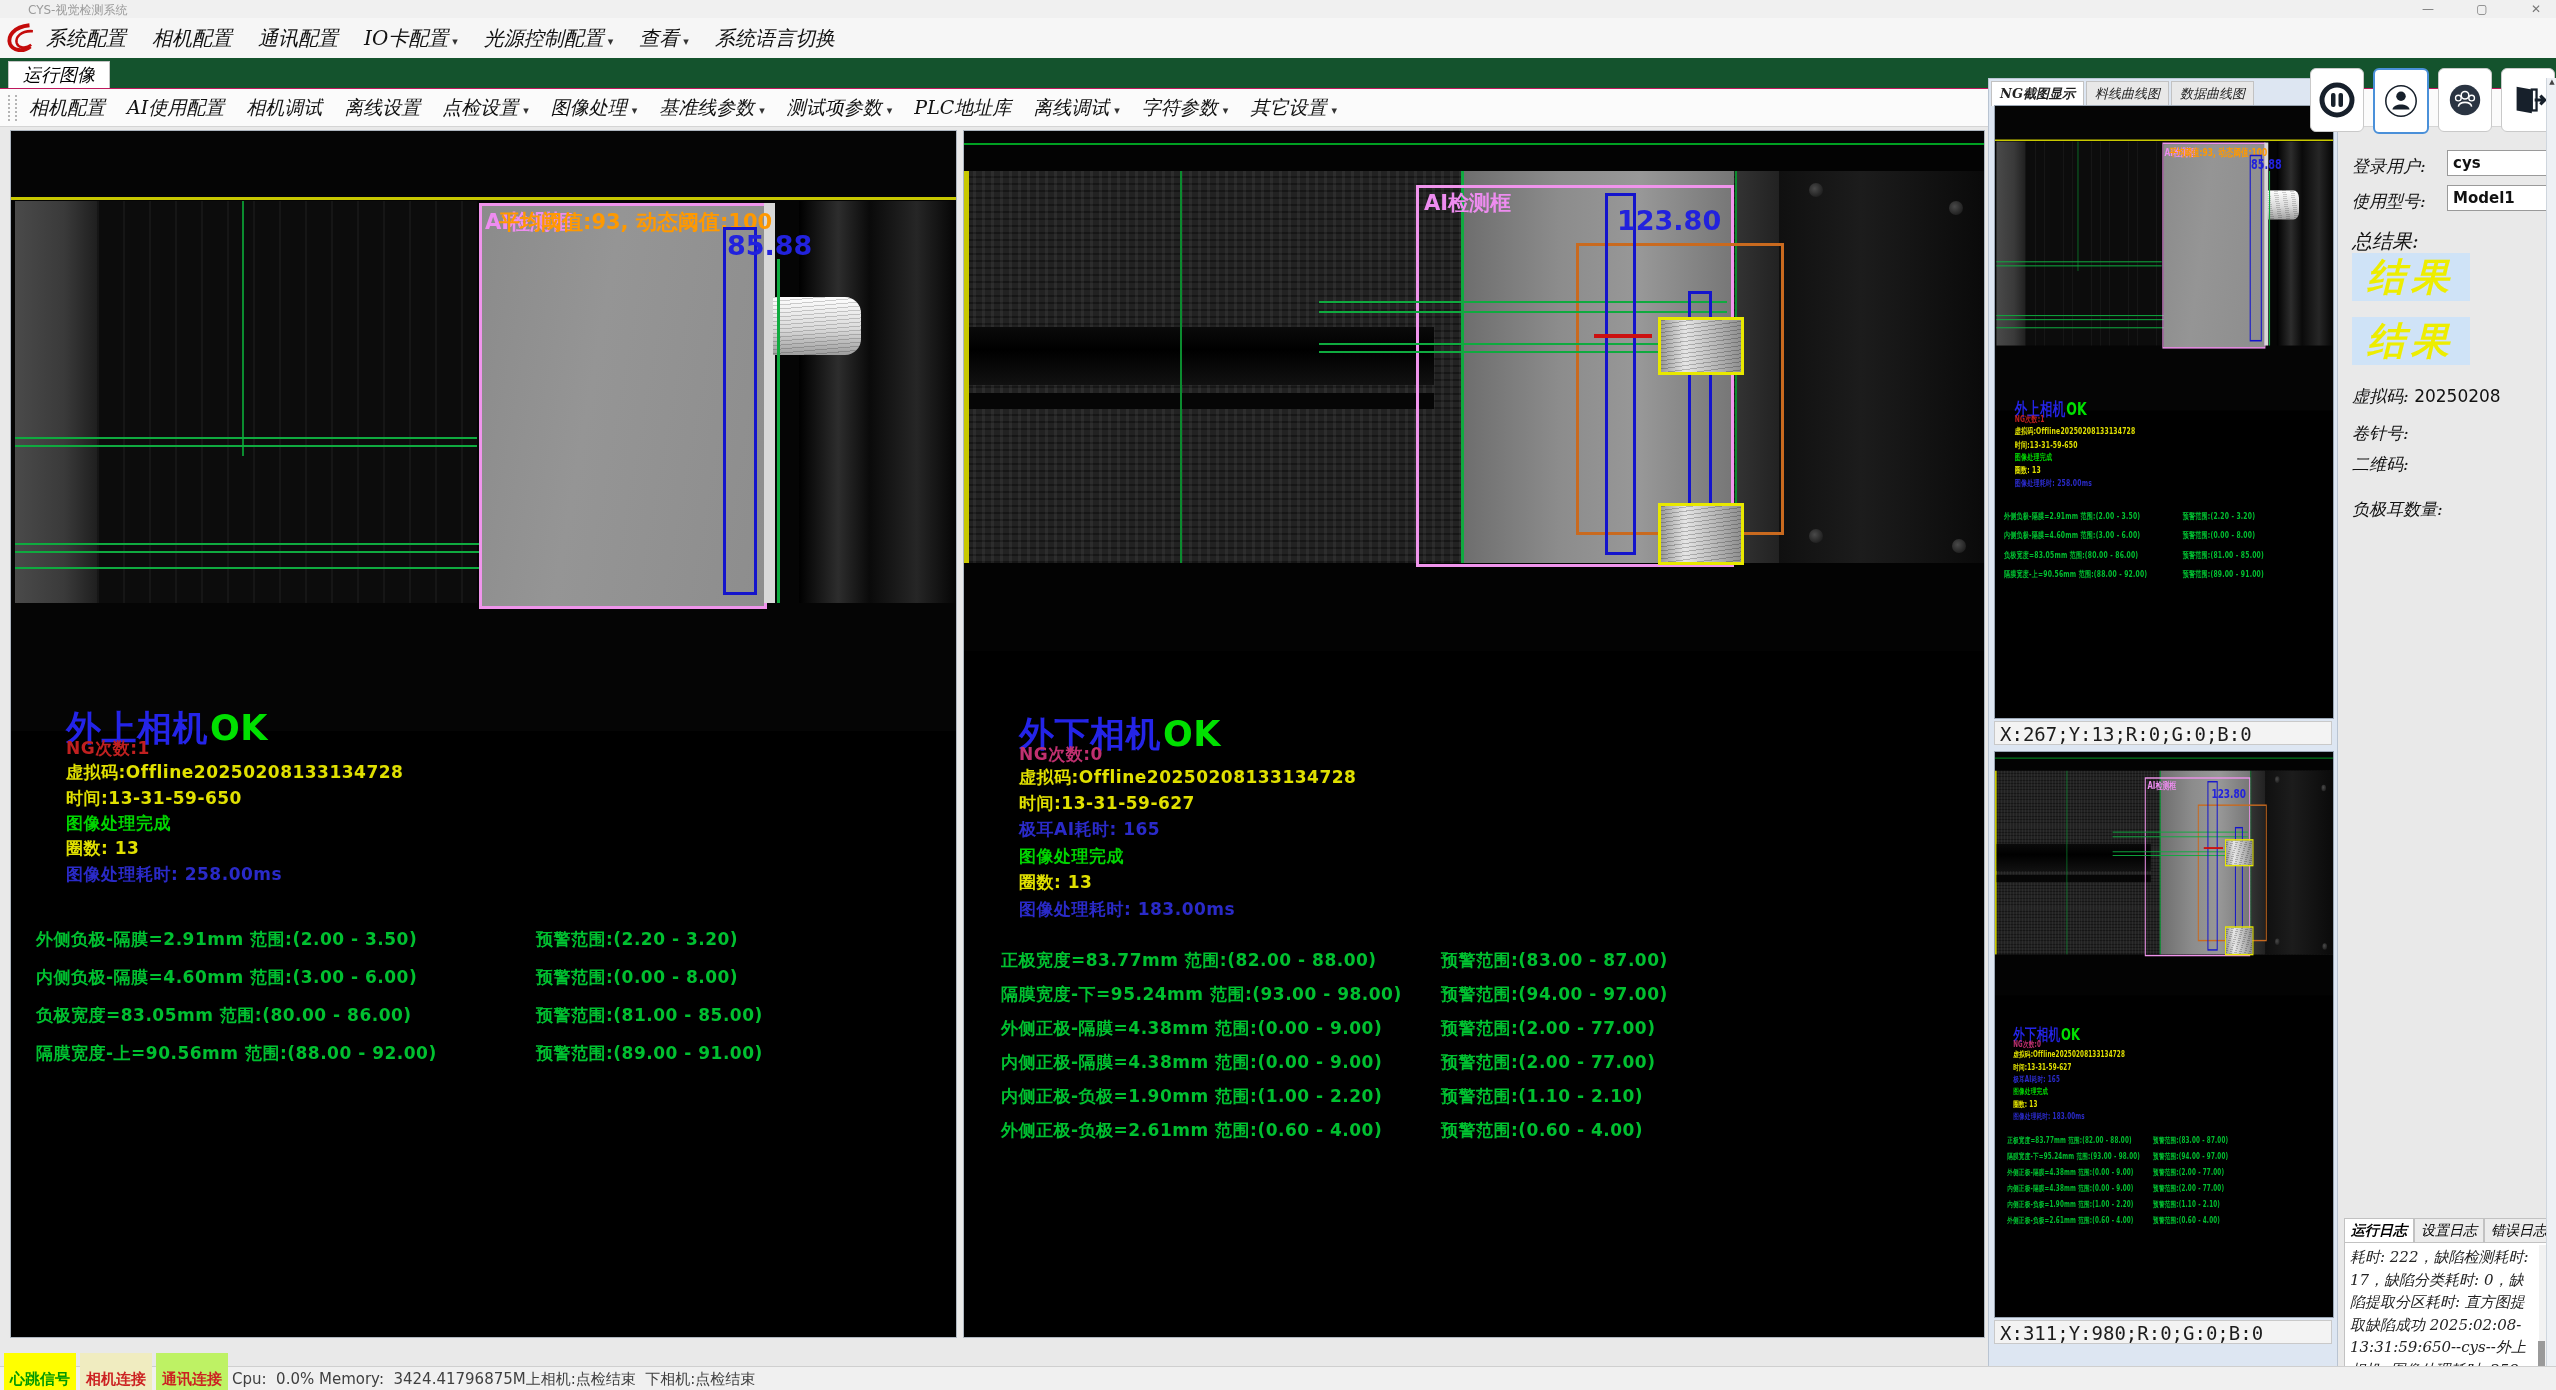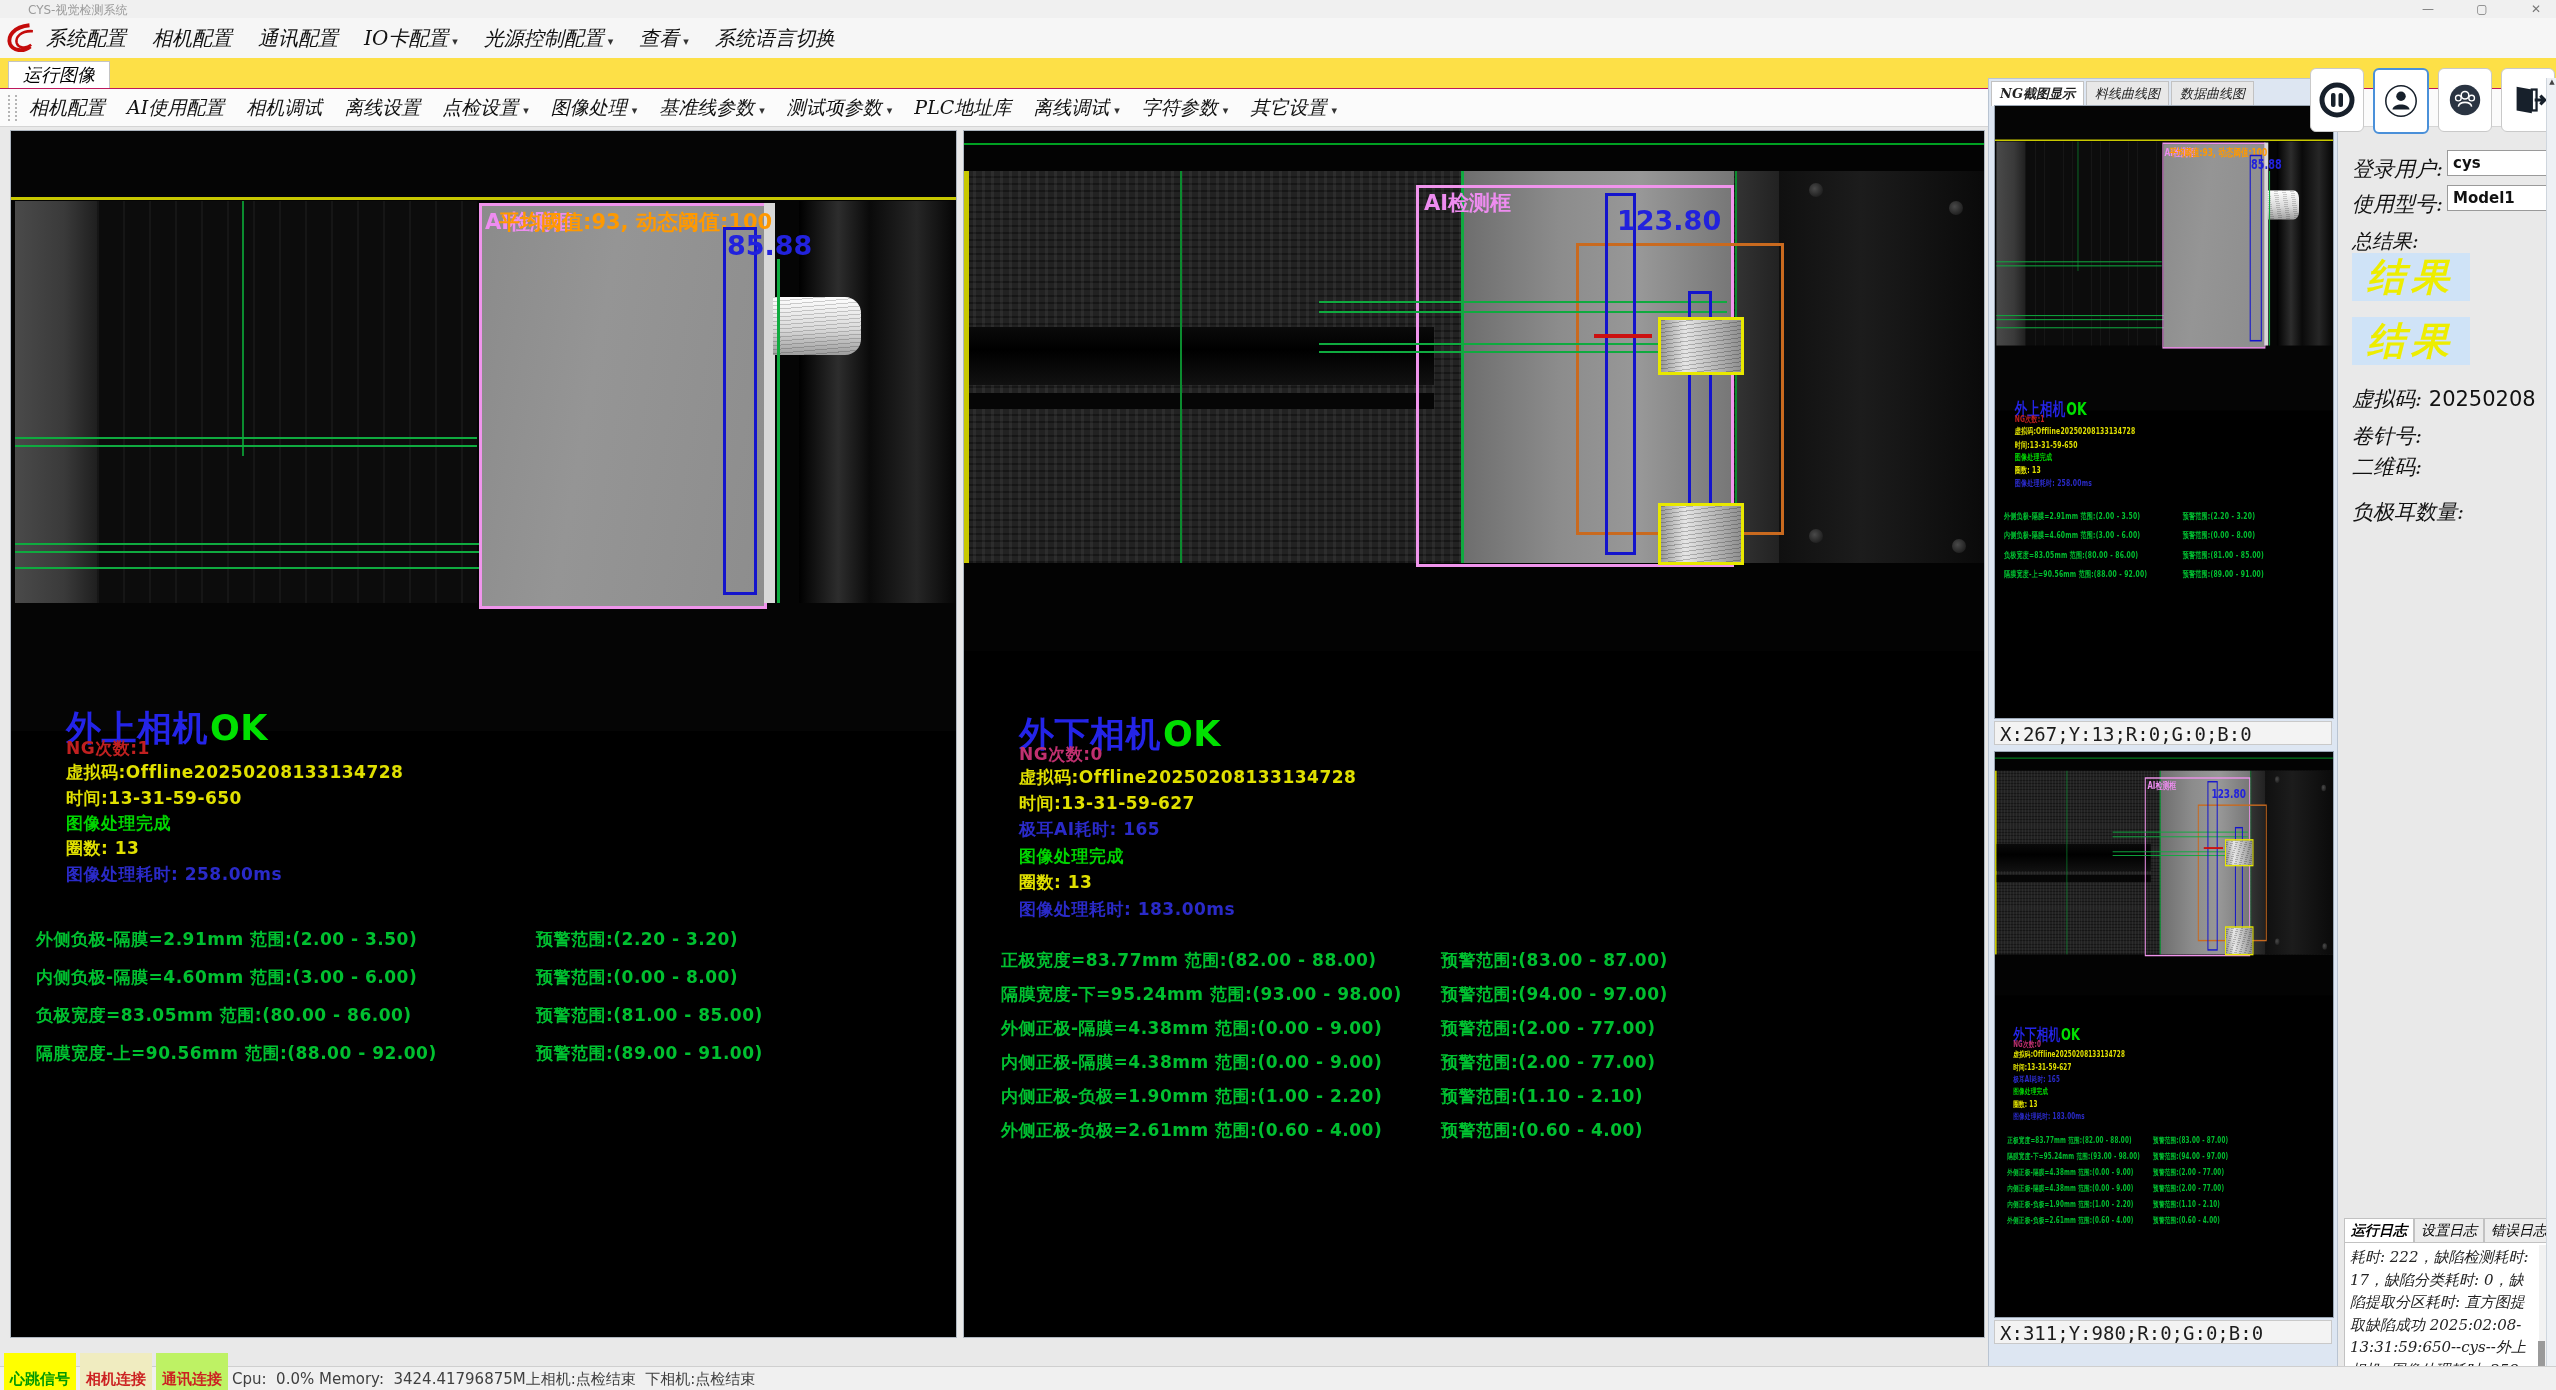--- a/index.html
+++ b/index.html
@@ -12,21 +12,21 @@
   .title-text{left:28px;top:2px;font-size:12px;color:#9a9a9a;}
   .win-controls{right:10px;top:0;height:18px;display:flex;gap:34px;align-items:center;}
   .win-btn{color:#777;font-size:12px;width:20px;text-align:center;cursor:default;}
 
   .menubar{left:0;top:18px;width:2556px;height:40px;background:#f6f6f6;display:flex;align-items:center;}
   .logo{width:34px;height:34px;margin:0 8px 0 4px;}
   .menu-item{font-size:20px;color:#111;margin-right:26px;white-space:nowrap;
              font-family:"DejaVu Serif",serif;font-style:italic;}
   .menu-item .dd{font-size:11px;color:#333;margin-left:4px;font-style:normal;}
 
-  .tabrow{left:0;top:58px;width:2556px;height:30px;background:#fde047;border-bottom:7px solid #be185d;}
+  .tabrow{left:0;top:58px;width:2556px;height:30px;background:#14532d;border-bottom:7px solid #be185d;}
   .view-tab{left:8px;top:3px;height:26px;padding:0 14px;background:#fff;border:1px solid #c4c4c4;border-bottom:none;
             font-size:18px;display:flex;align-items:center;font-family:"DejaVu Serif",serif;font-style:italic;}
 
   .toolbar{left:0;top:89px;width:2556px;height:37px;background:#fbfbfb;border-bottom:1px solid #d5d5d5;
            display:flex;align-items:center;}
   .tool-grip{width:5px;height:26px;border-left:2px dotted #b5b5b5;border-right:2px dotted #b5b5b5;margin:0 12px 0 8px;}
   .tool-item{font-size:19px;color:#111;margin-right:22px;white-space:nowrap;
              font-family:"DejaVu Serif",serif;font-style:italic;}
   .tool-item .dd{font-size:11px;color:#333;margin-left:5px;font-style:normal;}
 
@@ -125,21 +125,21 @@
   .t2{transform:scale(0.3314,0.4685);}
   .rp-coord{position:absolute;left:5px;width:338px;height:24px;background:#f3f3f3;border:1px solid #c9c9c9;
             color:#1c1c1c;font-family:"DejaVu Sans Mono",monospace;font-size:19px;line-height:24px;padding-left:5px;box-sizing:border-box;}
 
   
   .btn-row{left:2310px;top:68px;display:flex;gap:9px;}
   .sq-btn{width:52px;height:62px;background:#fff;border:1px solid #c9c9c9;border-radius:6px;
           display:flex;align-items:center;justify-content:center;}
   .sq-btn.sel{border:2px solid #4a90d9;}
   .side{left:2352px;top:40px;width:196px;height:1120px;font-family:"DejaVu Serif",serif;font-style:italic;}
-  .side .lbl{position:absolute;font-size:21px;color:#111;white-space:nowrap;}
+  .side .lbl{position:absolute;font-size:17px;color:#111;white-space:nowrap;}
   .side-input{position:absolute;left:95px;width:98px;height:24px;background:#fff;border:1px solid #9a9a9a;
               font-size:15px;font-weight:bold;font-style:normal;font-family:"DejaVu Sans",sans-serif;
               line-height:24px;padding-left:5px;color:#111;}
   .result-box{position:absolute;left:0;width:118px;height:48px;background:#cfe3f7;
               display:flex;align-items:center;justify-content:center;}
   .result-box span{color:#eded00;font-size:38px;font-weight:bold;letter-spacing:6px;}
 
   .log-panel{left:2344px;top:1218px;width:204px;height:166px;}
   .log-tabs{position:absolute;left:0;top:0;display:flex;}
   .log-tab{font-size:14px;padding:3px 6px;background:#ececec;border:1px solid #c2c2c2;border-bottom:none;

